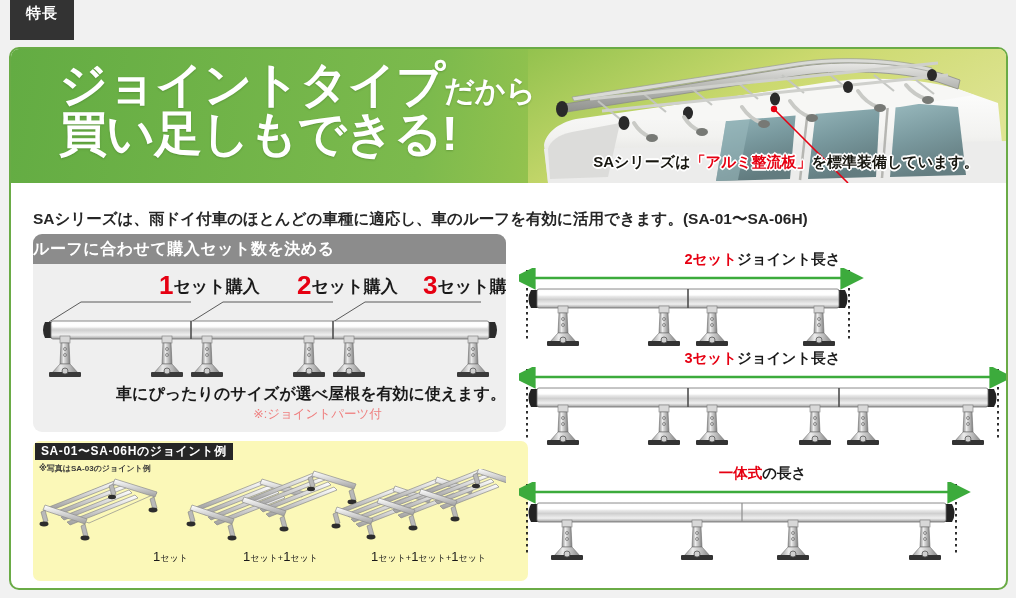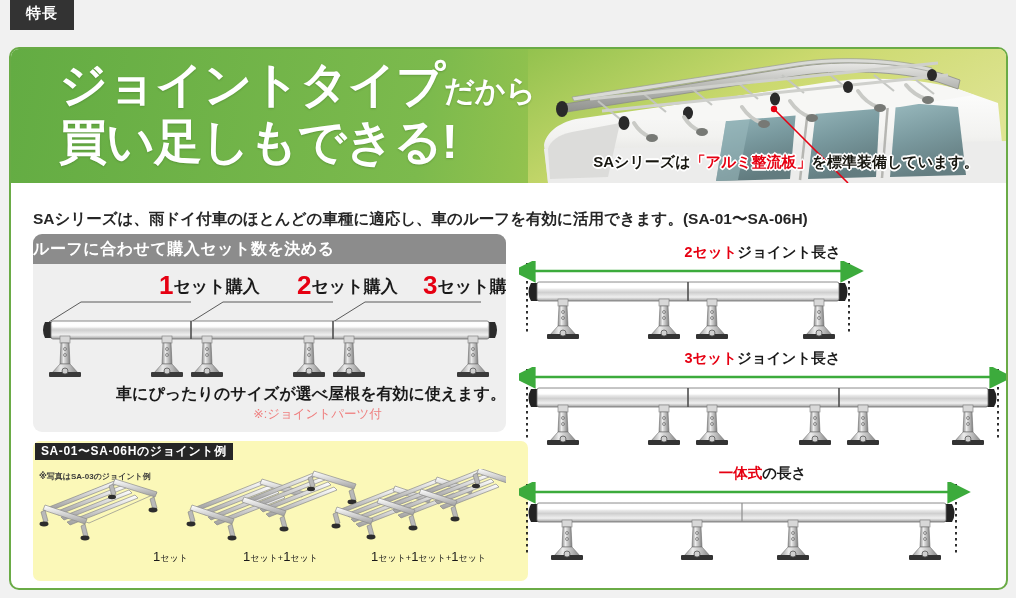--- a/index.html
+++ b/index.html
@@ -6,21 +6,21 @@
   body{
     width:1016px;height:598px;overflow:hidden;
     background:#f1f1f1;
     font-family:"Liberation Sans","DejaVu Sans",sans-serif;
     -webkit-font-smoothing:antialiased;
   }
   .root{position:relative;width:1016px;height:598px;}
 
   
   .tab{
-    position:absolute;left:10px;top:0;width:64px;height:30px;
+    position:absolute;left:10px;top:0;width:64px;height:40px;
     background:#333333;color:#ffffff;
     font-size:15px;font-weight:700;line-height:26px;text-align:center;
     letter-spacing:1px;
   }
 
   
   .card{
     position:absolute;left:9px;top:47px;width:999px;height:543px;
     background:#ffffff;border:2px solid #6aab46;border-radius:10px;
     box-sizing:border-box;overflow:hidden;
@@ -34,21 +34,21 @@
   }
   .hero-text{position:absolute;left:48px;top:12px;z-index:4;}
   .hl-1{
     font-size:48px;font-weight:700;color:#ffffff;line-height:1.02;
     letter-spacing:-1px;white-space:nowrap;
     text-shadow:0 1px 2px rgba(40,80,20,.28);
   }
   .hl-1 .small{font-size:30px;letter-spacing:0;}
   .hl-2{
     font-size:48px;font-weight:700;color:#ffffff;line-height:1.02;
-    letter-spacing:-1px;white-space:nowrap;margin-top:8px;
+    letter-spacing:-1px;white-space:nowrap;
     text-shadow:0 1px 2px rgba(40,80,20,.28);
   }
 
   
   .photo{position:absolute;right:0;top:0;width:478px;height:134px;overflow:hidden;}
   .photo svg{display:block;}
 
   .hero-caption{
     position:absolute;left:555px;top:104px;width:440px;height:26px;z-index:6;
     text-align:center;font-size:15px;font-weight:700;white-space:nowrap;
@@ -98,34 +98,34 @@
     position:absolute;left:22px;top:392px;width:473px;height:140px;
     background:#fbf8b8;border-radius:7px;overflow:hidden;padding-left:22px;
   }
   .y-title{
     position:absolute;left:2px;top:2px;height:17px;
     background:#262626;color:#ffffff;font-size:12px;font-weight:700;
     line-height:17px;padding:0 6px;letter-spacing:.6px;white-space:nowrap;
   }
   .y-sub{
     position:absolute;left:6px;top:22px;font-size:8px;color:#3a3a3a;
-    font-weight:700;white-space:nowrap;margin-top:8px;
+    font-weight:700;white-space:nowrap;
   }
   .y-racks{position:absolute;left:0;top:28px;width:473px;height:78px;}
   .y-cap{
     position:absolute;top:108px;white-space:nowrap;
     font-size:9px;font-weight:400;color:#1a1a1a;text-align:right;
   }
   .y-cap .b{font-size:13px;}
   .yc1{left:120px;} .yc2{left:210px;} .yc3{left:338px;}
 
   
   .right-col{position:absolute;left:508px;top:185px;width:487px;height:345px;}
   .diagram{position:absolute;left:0;width:487px;height:108px;}
-  .d1{top:9px;font-family:Liberation Mono, monospace;} .d2{top:115px;} .d3{top:230px;}
+  .d1{top:16px;} .d2{top:115px;} .d3{top:230px;}
   .d-label{
     position:absolute;top:0;width:100%;text-align:center;
     font-size:14.5px;font-weight:700;color:#1a1a1a;white-space:nowrap;
   }
   .d-label .red{color:#e60012;}
   .d-svg{position:absolute;left:0;top:18px;width:487px;height:90px;}
 </style>
 </head>
 <body>
 

